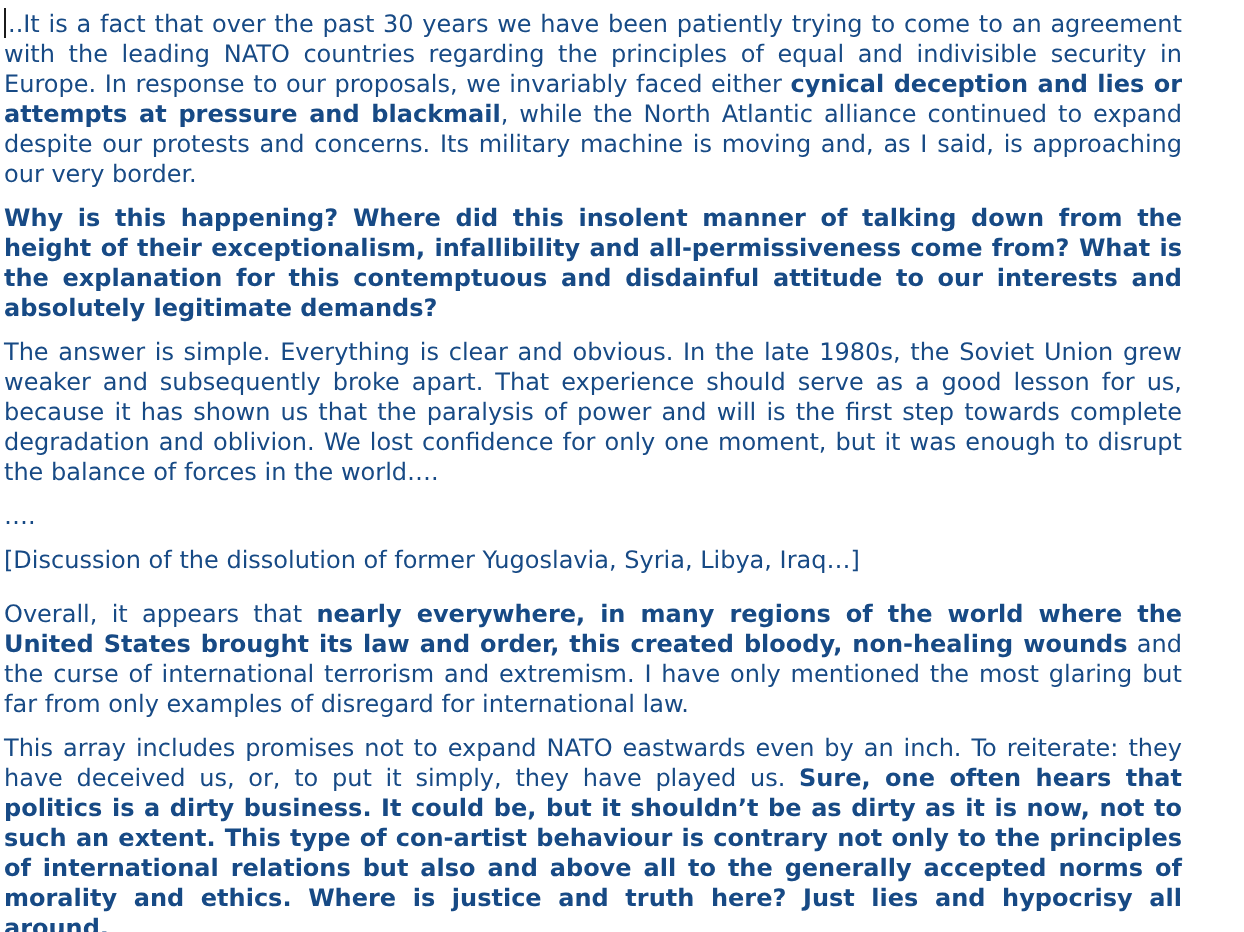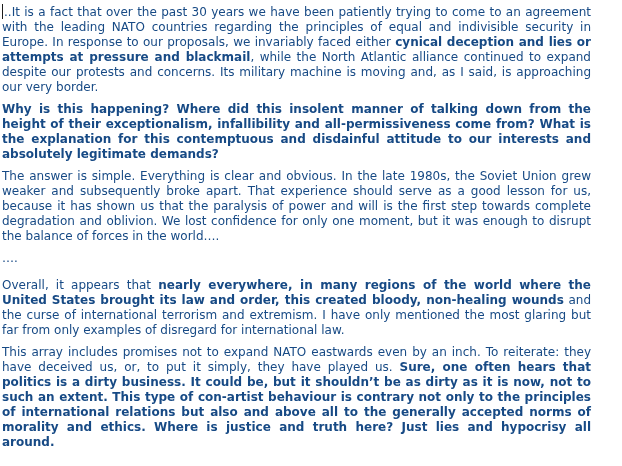--- a/index.html
+++ b/index.html
@@ -41,15 +41,16 @@
   }
 </style>
 </head>
 <body>
 
 <div class="doc" style="color: rgb(23, 74, 133);">
     <p><span class="caret" style="background: rgb(27, 27, 27);"></span><span>..It is a fact that over the past 30 years we have been patiently trying to come to an agreement with the leading NATO countries regarding the principles of equal and indivisible security in Europe. In response to our proposals, we invariably faced either </span><span class="run-bold">cynical deception and lies or attempts at pressure and blackmail</span><span>, while the North Atlantic alliance continued to expand despite our protests and concerns. Its military machine is moving and, as I said, is approaching our very border.</span></p>
     <p><span class="run-bold">Why is this happening? Where did this insolent manner of talking down from the height of their exceptionalism, infallibility and all-permissiveness come from? What is the explanation for this contemptuous and disdainful attitude to our interests and absolutely legitimate demands?</span></p>
     <p><span>The answer is simple. Everything is clear and obvious. In the late 1980s, the Soviet Union grew weaker and subsequently broke apart. That experience should serve as a good lesson for us, because it has shown us that the paralysis of power and will is the first step towards complete degradation and oblivion. We lost confidence for only one moment, but it was enough to disrupt the balance of forces in the world….</span></p>
     <p><span>….</span></p>
+    <p><span>[Discussion of the dissolution of former Yugoslavia, Syria, Libya, Iraq…]</span></p>
     <p class="gap-before"><span>Overall, it appears that </span><span class="run-bold">nearly everywhere, in many regions of the world where the United States brought its law and order, this created bloody, non-healing wounds</span><span> and the curse of international terrorism and extremism. I have only mentioned the most glaring but far from only examples of disregard for international law.</span></p>
     <p><span>This array includes promises not to expand NATO eastwards even by an inch. To reiterate: they have deceived us, or, to put it simply, they have played us. </span><span class="run-bold">Sure, one often hears that politics is a dirty business. It could be, but it shouldn’t be as dirty as it is now, not to such an extent. This type of con-artist behaviour is contrary not only to the principles of international relations but also and above all to the generally accepted norms of morality and ethics. Where is justice and truth here? Just lies and hypocrisy all around.</span></p>
   </div>
 
 </body></html>

